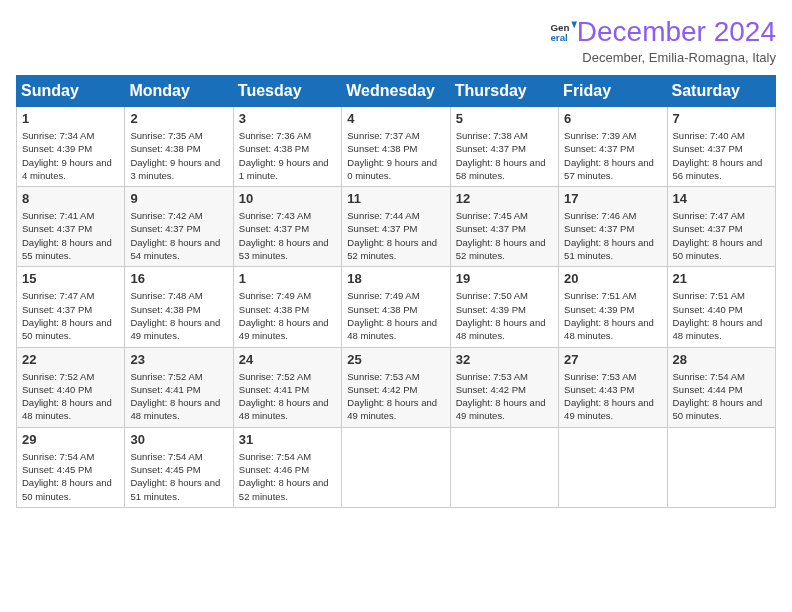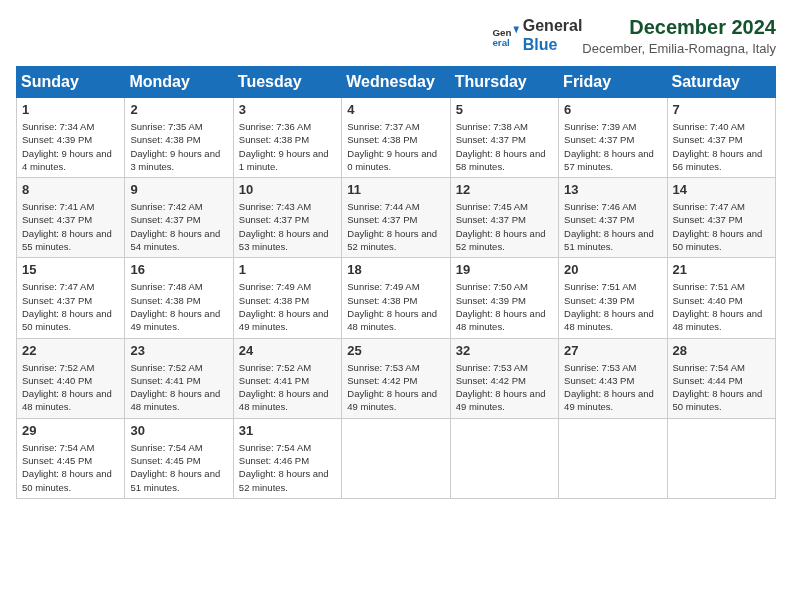--- a/index.html
+++ b/index.html
@@ -22,23 +22,23 @@
       gap: 4px;
     }
     .logo-icon {
       width: 28px;
       height: 28px;
     }
     .title-area {
       text-align: right;
     }
     .month-title {
-      font-size: 20px;
-      font-weight: bold;
-      color: #14532d;
+      font-size: 28px;
+      font-weight: normal;
+      color: #8b5cf6;
     }
     .subtitle {
       font-size: 13px;
       color: #555;
       margin-top: 2px;
     }
     table {
       width: 100%;
       border-collapse: collapse;
       font-size: 10px;
@@ -82,24 +82,20 @@
 </head>
 <body>
 
 <div class="header-area">
   <div class="logo">
     <svg class="logo-icon" viewBox="0 0 40 40" xmlns="http://www.w3.org/2000/svg">
       <text x="2" y="22" font-size="14" font-weight="bold" fill="#333">Gen</text>
       <text x="2" y="36" font-size="14" font-weight="bold" fill="#1a6fba">eral</text>
       <polygon points="32,8 40,8 36,18" fill="#1a6fba"></polygon>
     </svg>
-    <div>
-      <div style="font-size:16px;font-weight:bold;color:#333;line-height:1.2">General</div>
-      <div style="font-size:16px;font-weight:bold;color:#1a6fba;line-height:1.2">Blue</div>
-    </div>
   </div>
   <div class="title-area">
     <div class="month-title">December 2024</div>
     <div class="subtitle">December, Emilia-Romagna, Italy</div>
   </div>
 </div>
 
 <table>
   <thead>
     <tr>
@@ -206,21 +202,21 @@
       </td>
         <td>
         <span class="day-num">12</span>
         <div class="day-info">
           Sunrise: 7:45 AM<br>
           Sunset: 4:37 PM<br>
           Daylight: 8 hours and 52 minutes.
         </div>
       </td>
         <td>
-        <span class="day-num">13</span>
+        <span class="day-num">17</span>
         <div class="day-info">
           Sunrise: 7:46 AM<br>
           Sunset: 4:37 PM<br>
           Daylight: 8 hours and 51 minutes.
         </div>
       </td>
         <td>
         <span class="day-num">14</span>
         <div class="day-info">
           Sunrise: 7:47 AM<br>

